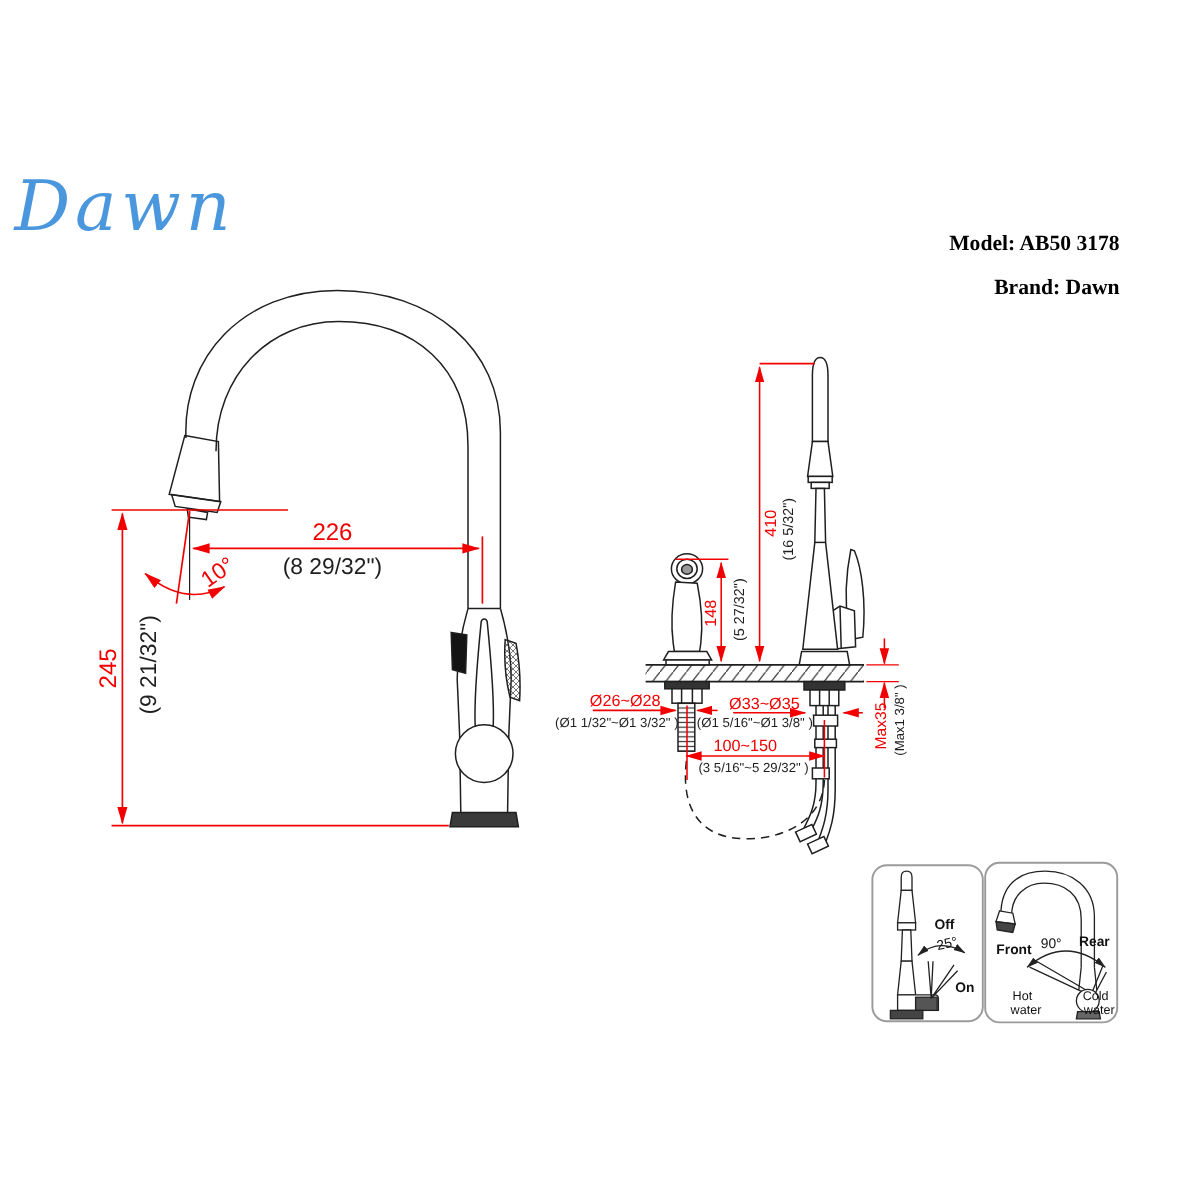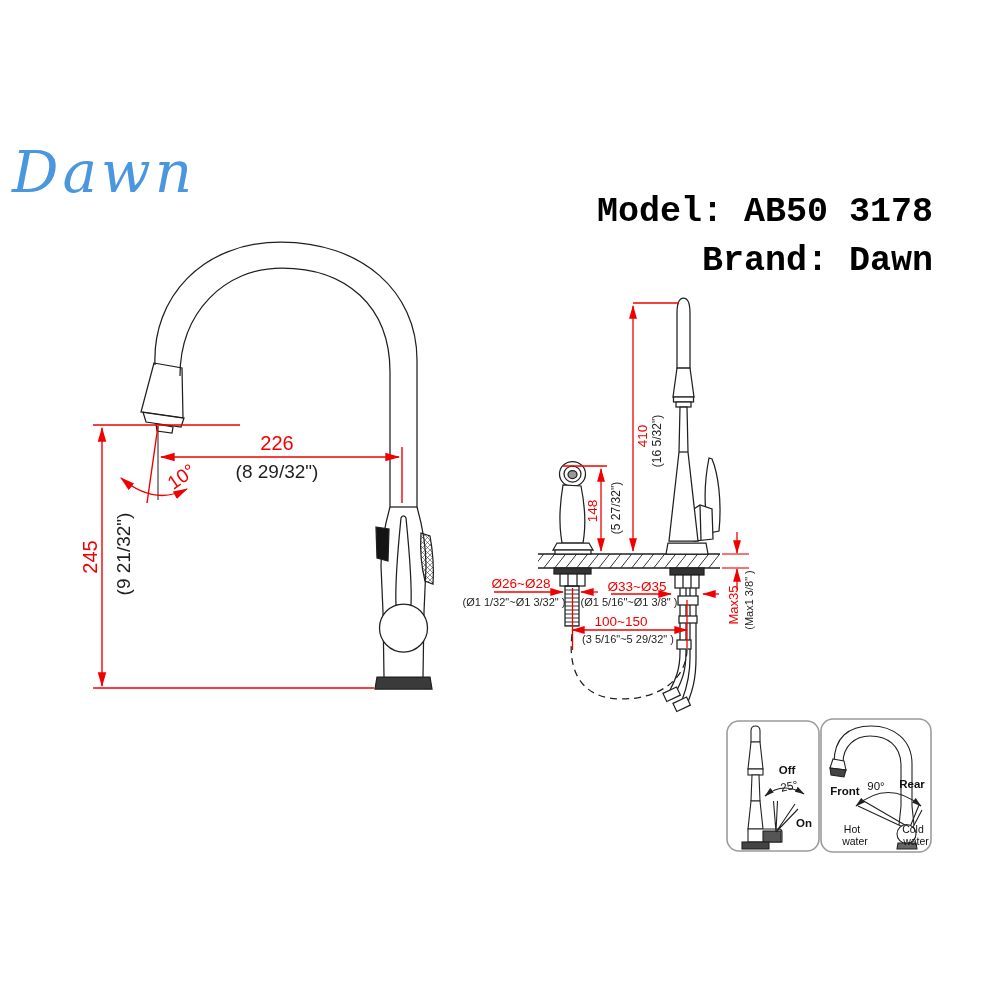--- a/index.html
+++ b/index.html
@@ -1,23 +1,23 @@
 <!DOCTYPE html>
 <html><head>
 <meta charset="utf-8">
 <style>
   html,body{margin:0;padding:0;background:#fff;}
   .canvas{position:relative;width:1000px;height:1000px;background:#fff;overflow:hidden;
           font-family:"Liberation Sans",sans-serif;border-radius:15px;}
   .logo{position:absolute;left:12px;top:138px;font-family:"DejaVu Serif",serif;
         font-style:italic;font-size:58px;color:#4b97de;letter-spacing:4px;}
-  .model,.brand{position:absolute;right:67px;font-family:Liberation Mono, monospace;
-        font-weight:bold;color:#000;font-size:35px;text-align:left;}
+  .model,.brand{position:absolute;right:67px;font-family:Liberation Serif, serif;
+        font-weight:bold;color:#000;font-size:18px;text-align:left;}
   .model{top:192px;}
-  .brand{top:241px;}
+  .brand{top:229px;}
   svg{position:absolute;left:0;top:0;}
   svg text{font-family:"Liberation Sans",sans-serif;}
   .red{fill:#f20000;}
   .blk{fill:#1f1f1f;}
 </style>
 </head>
 <body>
 
 <div class="canvas">
 

